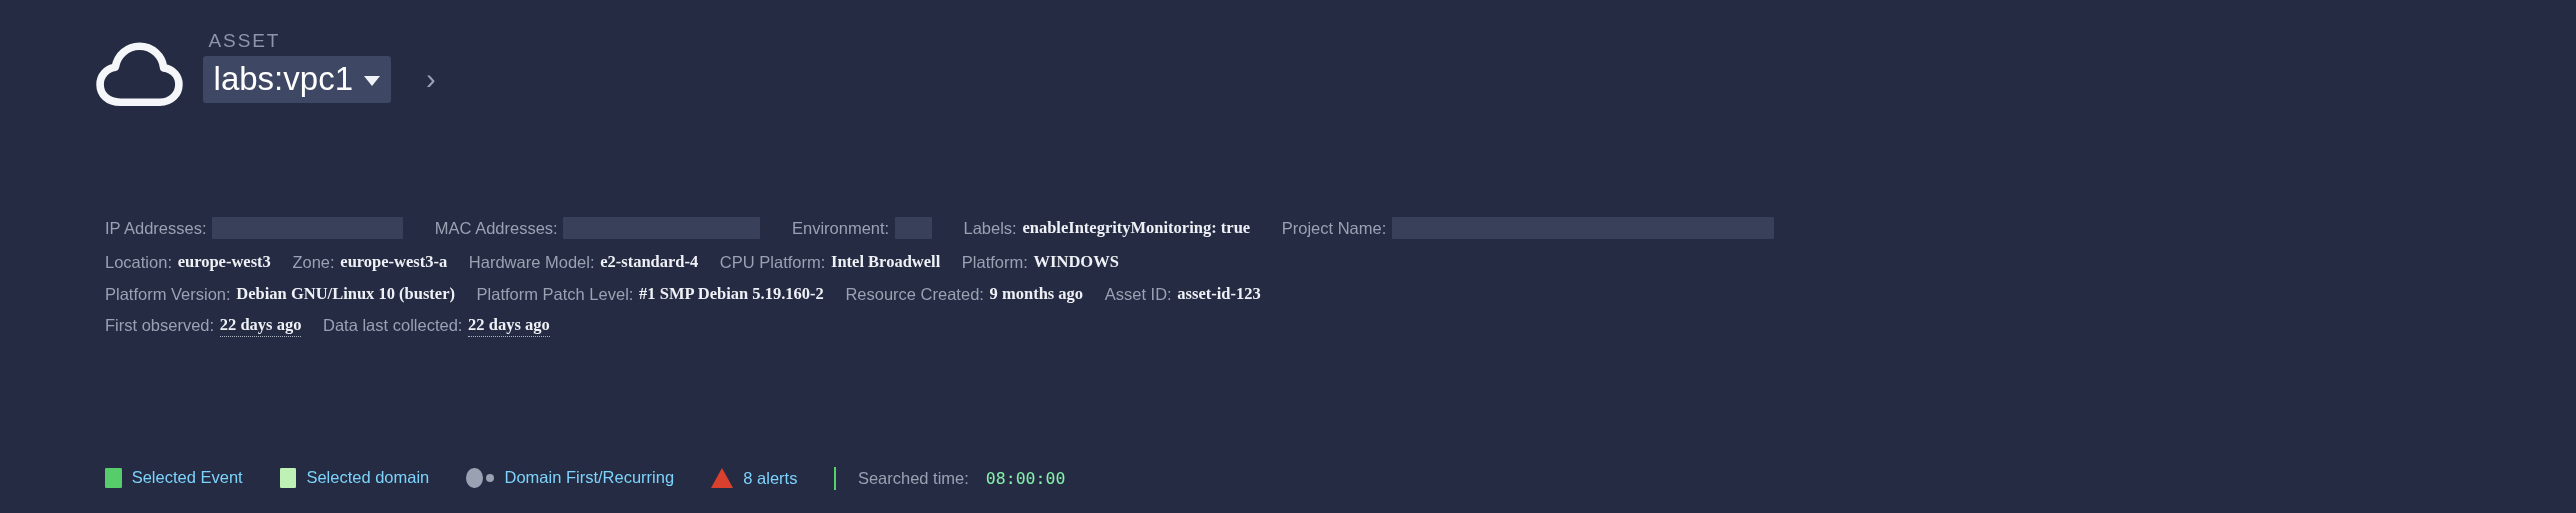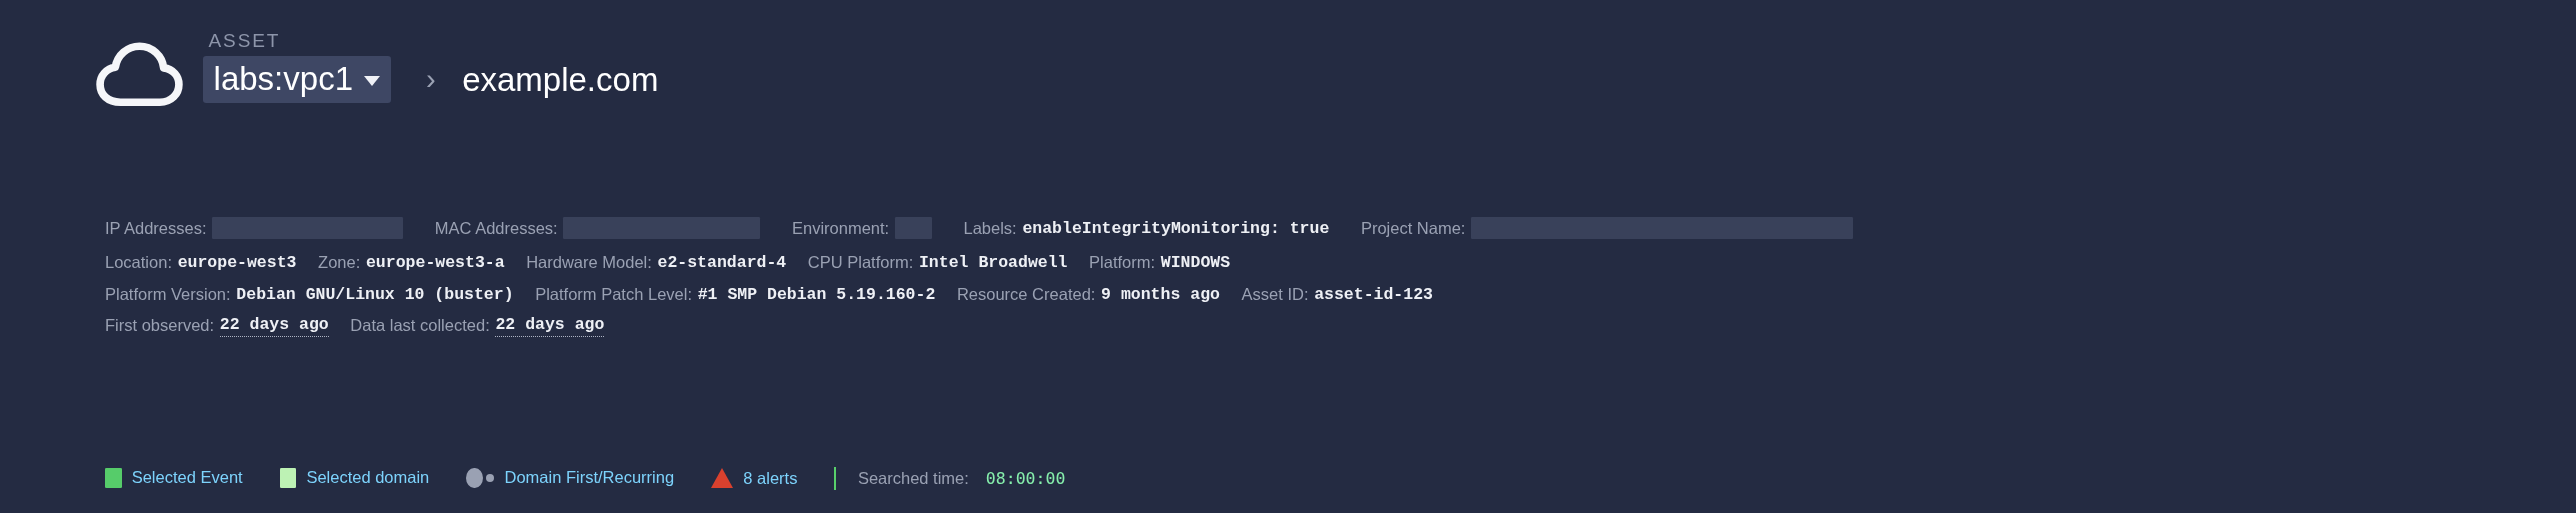--- a/index.html
+++ b/index.html
@@ -119,21 +119,21 @@
   }
   .field:last-child { margin-right: 0; }
   .k {
     font-size: 16.5px;
     color: #9aa1b3;
     font-weight: 400;
   }
   .v {
     font-size: 16.5px;
     color: #eef0f5;
-    font-family: Liberation Mono, monospace;
+    font-family: Liberation Serif, serif;
     font-weight: 700;
     margin-left: 5.7px;
     white-space: pre;
   }
   .v.dotted {
     border-bottom: 1.3px dotted #aeb4c4;
     padding-bottom: 1.3px;
   }
   .redact {
     display: inline-block;
@@ -234,21 +234,20 @@
 
     <div class="identity">
       <div class="asset-label">ASSET</div>
 
       <div class="identity-row">
         <div class="asset-dropdown">
           <span class="value">labs:vpc1</span>
           <span class="caret"></span>
         </div>
         <span class="sep-chevron">›</span>
-        <span class="domain-name">example.com</span>
       </div>
     </div>
   </div>
 
   <div class="meta">
 
     <div class="meta-row r1">
       <span class="field">
         <span class="k">IP Addresses:</span>
         <span class="redact ip"></span>

